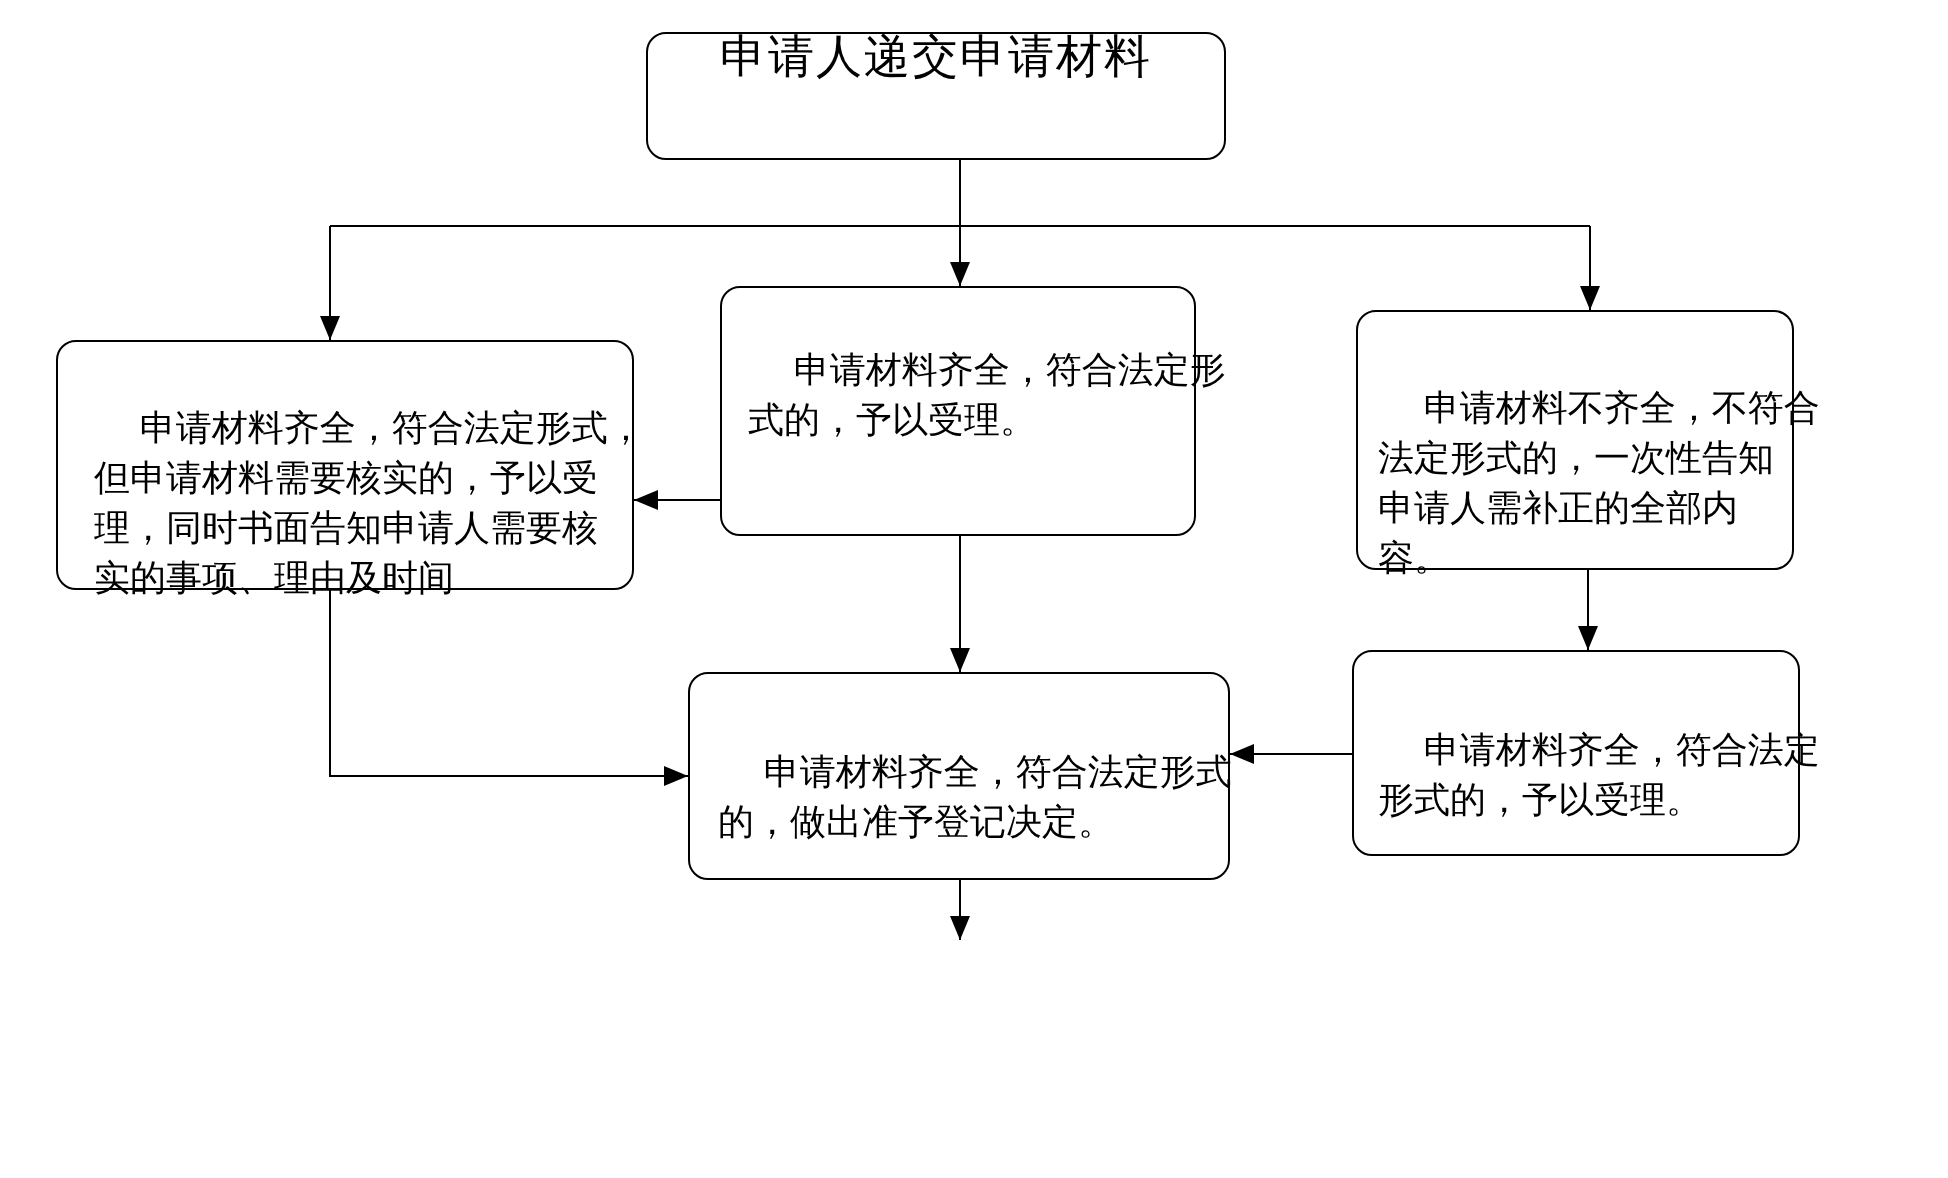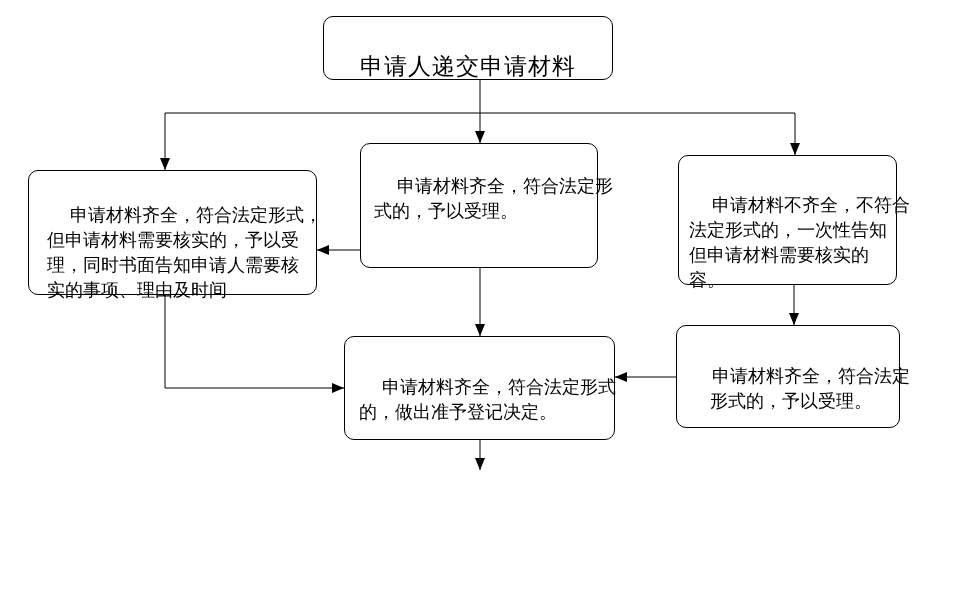--- a/index.html
+++ b/index.html
@@ -28,21 +28,21 @@
     border: 1px solid #000000;
     border-radius: 10px;
     background: #ffffff;
     font-size: 18px;
     line-height: 25px;
     white-space: pre;
     color: #000000;
   }
   .node.centered {
     display: flex;
-    align-items: flex-end;
+    align-items: flex-start;
     justify-content: center;
     text-align: center;
   }
   .node-submit {
     left: 323px; top: 16px; width: 290px; height: 64px;
     font-size: 23px;
     letter-spacing: 1px;
   }
   .node-verify {
     left: 28px; top: 170px; width: 289px; height: 125px;
@@ -52,21 +52,20 @@
     left: 360px; top: 143px; width: 238px; height: 125px;
     padding: 4px 6px 4px 13px;
   }
   .node-incomplete {
     left: 678px; top: 155px; width: 219px; height: 130px;
     padding: 11px 6px 6px 10px;
   }
   .node-resubmit {
     left: 676px; top: 325px; width: 224px; height: 103px;
     padding: 12px 6px 6px 12px;
-    text-align: center;
   }
   .node-decision {
     left: 344px; top: 336px; width: 271px; height: 104px;
     padding: 12px 20px 6px 14px;
   }
   .node-notice {
     left: 345px; top: 470px; width: 270px; height: 60px;
   }
 </style>
 </head>
@@ -114,21 +113,21 @@
   <div class="node node-verify">
     <span>申请材料齐全，符合法定形式，
 但申请材料需要核实的，予以受
 理，同时书面告知申请人需要核
 实的事项、理由及时间</span>
   </div>
 
   <div class="node node-incomplete">
     <span>申请材料不齐全，不符合
 法定形式的，一次性告知
-但申请材料需要核实的
+申请人需补正的全部内
 容。</span>
   </div>
 
   <div class="node node-resubmit">
     <span>申请材料齐全，符合法定
 形式的，予以受理。</span>
   </div>
 
   <div class="node node-decision">
     <span>申请材料齐全，符合法定形式

